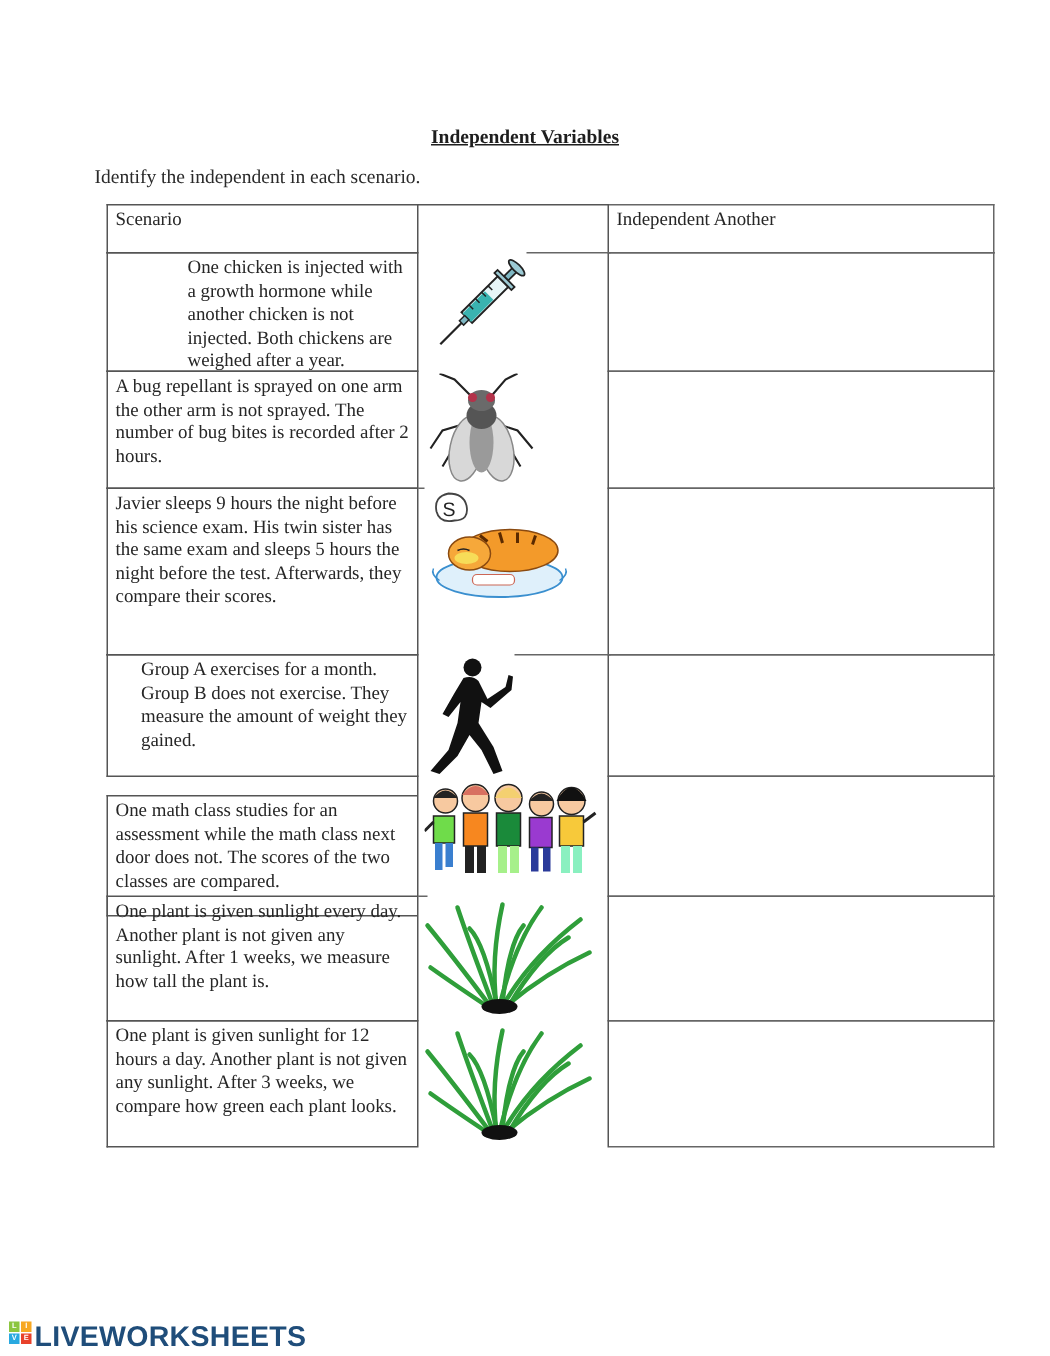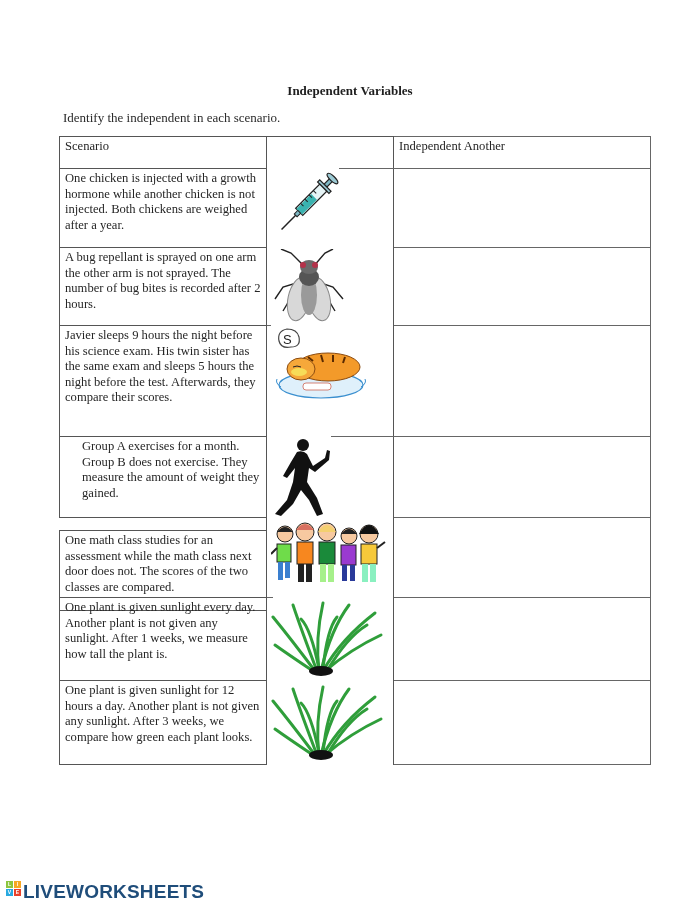--- a/index.html
+++ b/index.html
@@ -2,29 +2,29 @@
 <html><head>
 <meta charset="utf-8">
 <style>
   html, body { margin: 0; padding: 0; }
   body {
     width: 700px; height: 904px; background: #ffffff; position: relative; overflow: hidden;
     font-family: "Liberation Serif", "DejaVu Serif", serif; color: #222;
   }
   .title {
     position: absolute; left: 0; width: 700px; top: 83px; text-align: center;
-    font-weight: bold; font-size: 13px; color: #1e1e1e;
+    font-weight: bold; font-size: 13px; color: #1e1e1e; text-decoration: underline;
   }
   .instructions {
     position: absolute; left: 63px; top: 110px; font-size: 13px; color: #2a2a2a;
   }
   .table {
     position: absolute; left: 59px; top: 136px; width: 592px; height: 629px;
   }
-  .row { position: absolute; left: 0; width: 592px; }
+  .row { position: absolute; left: 12px; width: 592px; }
   .cell { position: absolute; top: 0; box-sizing: border-box; }
   .c-scenario { left: 0; width: 207px; border-left: 1px solid #555; border-top: 1px solid #555; border-bottom: 1px solid #555; }
   .c-image { left: 207px; width: 128px; border-left: 1px solid #555; border-right: 1px solid #555; }
   .c-answer { left: 335px; width: 257px; border-right: 1px solid #666; border-top: 1px solid #666; border-bottom: 1px solid #666; }
   .text {
     font-size: 12.6px; line-height: 15.6px; padding: 2px 4px 0 5px; color: #262626;
   }
   .answer-input {
     position: absolute; left: 2px; top: 2px; right: 2px; bottom: 2px; border: none; background: transparent;
     resize: none; outline: none; font-family: "Liberation Serif", serif; font-size: 12.6px;
@@ -51,21 +51,21 @@
     <div class="cell c-scenario" style="height:33px;">
       <div class="text">Scenario</div>
     </div>
     <div class="cell c-image" style="height:33px;border-top:1px solid #555;"></div>
     <div class="cell c-answer" style="height:33px;">
       <div class="text">Independent Another</div>
     </div>
   </div>
 
   <div class="row" style="top:32px;height:80px;">
-    <div class="cell c-scenario" style="height:80px;">
+    <div class="cell c-scenario" style="height:80px;padding-left:48px;">
       <div class="text">One chicken is injected with a growth hormone while another chicken is not injected. Both chickens are weighed after a year.</div>
     </div>
     <div class="cell c-image" style="height:80px;">
       <div class="topline" style="left:72px;width:56px;top:0;"></div>
       <div class="img-wrap" style="left:8px;top:2px;">
         <svg width="64" height="68" viewBox="0 0 64 68">
           <g transform="rotate(45 32 34)">
             <rect x="30" y="-2" width="4" height="10" fill="#7fb8c4" stroke="#222" stroke-width="1.2"></rect>
             <ellipse cx="32" cy="-2" rx="7" ry="2.5" fill="#9ccad4" stroke="#222" stroke-width="1.2"></ellipse>
             <rect x="24" y="8" width="16" height="3" fill="#9ccad4" stroke="#222" stroke-width="1.2"></rect>

